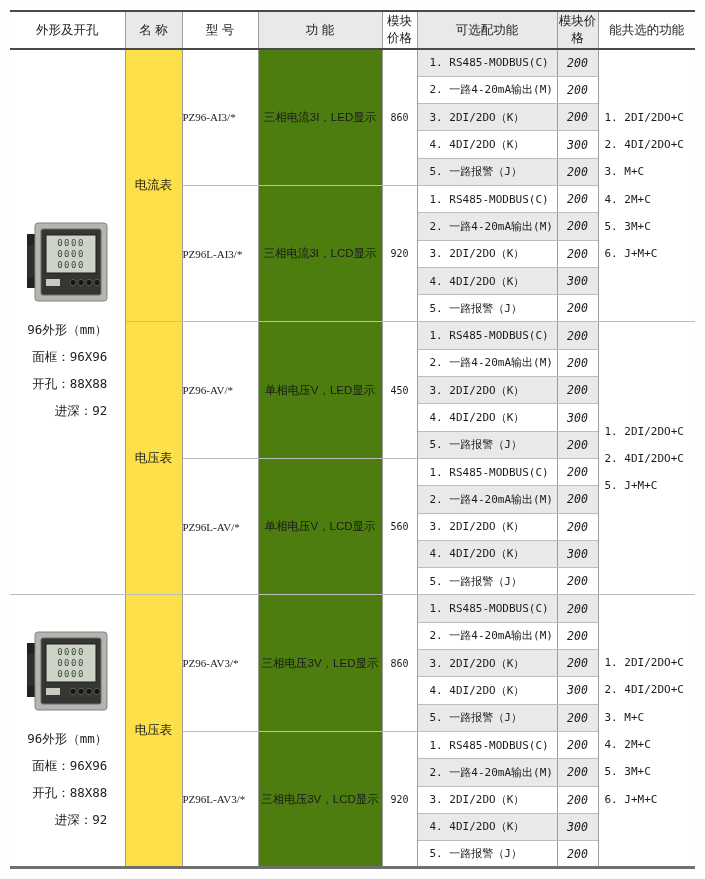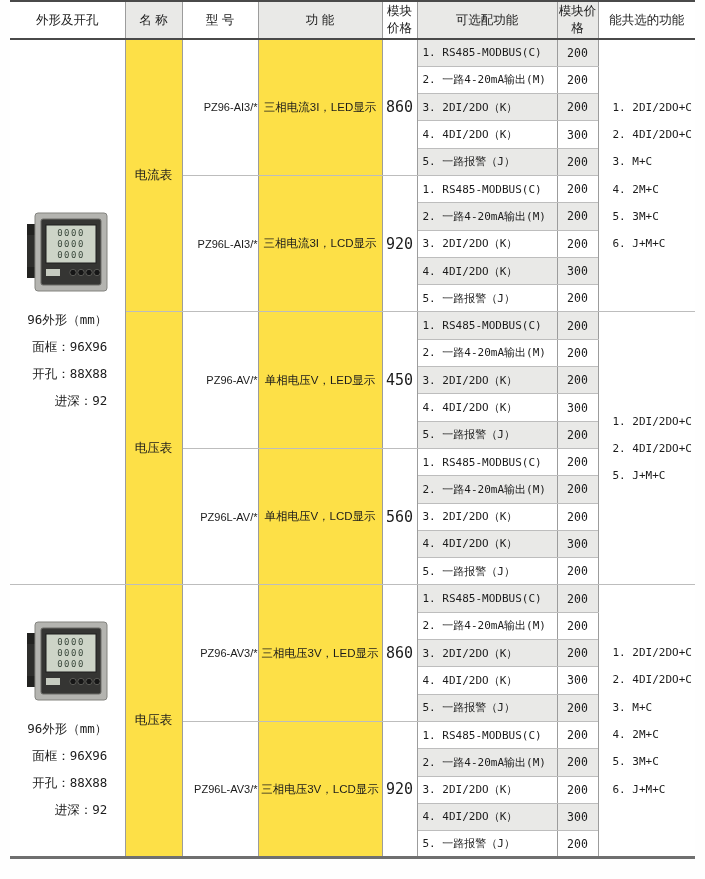--- a/index.html
+++ b/index.html
@@ -1,38 +1,38 @@
 <!DOCTYPE html>
 <html><head>
 <meta charset="utf-8">
 <style>
   html,body{margin:0;padding:0;background:#ffffff;}
   .page{position:relative;width:705px;height:879px;background:#fefefe;overflow:hidden;
         font-family:"Liberation Sans",sans-serif;color:#1b1b1b;}
-  table.price{position:absolute;left:10px;top:0;width:685px;border-collapse:collapse;
+  table.price{position:absolute;left:10px;top:10px;width:685px;border-collapse:collapse;
         table-layout:fixed;border-top:2px solid #4a4a4a;border-bottom:3px solid #6f6f6f;}
   th{height:36px;font-size:12.5px;font-weight:normal;padding:0;background:#fff;
      border-bottom:2px solid #4a4a4a;border-left:1px solid #9c9c9c;border-right:1px solid #9c9c9c;
      line-height:1.35;}
   td{padding:0;font-size:11.5px;background:#fff;
      border-top:1px solid #bdbdbd;border-bottom:1px solid #bdbdbd;
      border-left:1px solid #9c9c9c;border-right:1px solid #9c9c9c;}
   tr.body{height:27.3px;}
   .first{border-left:none !important;}
   .last{border-right:none !important;}
   .shade-col{background:#e9e9e7 !important;}
   td.shade{background:#e9e9e7;}
   td.cell-name{text-align:center;font-size:12.5px;background:#fde047;}
-  td.cell-func{text-align:center;font-size:11.5px;background:#fde047;}
-  td.cell-model{text-align:right;font-family:Liberation Sans, sans-serif;font-size:11px;}
-  td.cell-base{text-align:center;font-family:"DejaVu Sans Mono",monospace;font-size:15px;}
-  td.cell-opt{text-align:left;padding-left:5px;font-family:"DejaVu Sans Mono",monospace;font-size:11px;
+  td.cell-func{text-align:center;font-size:11.5px;background:#4d7c0f;}
+  td.cell-model{text-align:left;font-family:Liberation Serif, serif;font-size:11px;}
+  td.cell-base{text-align:center;font-family:"DejaVu Sans Mono",monospace;font-size:10px;}
+  td.cell-opt{text-align:left;padding-left:12px;font-family:"DejaVu Sans Mono",monospace;font-size:11px;
               white-space:nowrap;overflow:hidden;margin-top:44px;}
-  td.cell-price{text-align:center;font-family:"DejaVu Sans Mono",monospace;font-size:11.5px;}
-  td.cell-comb{text-align:left;padding-left:14px;font-family:"DejaVu Sans Mono",monospace;font-size:11px;}
+  td.cell-price{text-align:center;font-family:"DejaVu Sans Mono",monospace;font-size:11.5px;font-style:italic;}
+  td.cell-comb{text-align:left;padding-left:6px;font-family:"DejaVu Sans Mono",monospace;font-size:11px;}
   .comb-item{line-height:27.3px;white-space:nowrap;}
   td.cell-product{text-align:center;}
   .product-card{display:inline-block;text-align:center;}
   .product-card svg{display:block;margin:0 auto 12px auto;}
   .product-text{display:inline-block;text-align:right;font-size:12.5px;line-height:27px;
                 font-family:"DejaVu Sans Mono",monospace;}
 </style>
 </head>
 <body>
 

